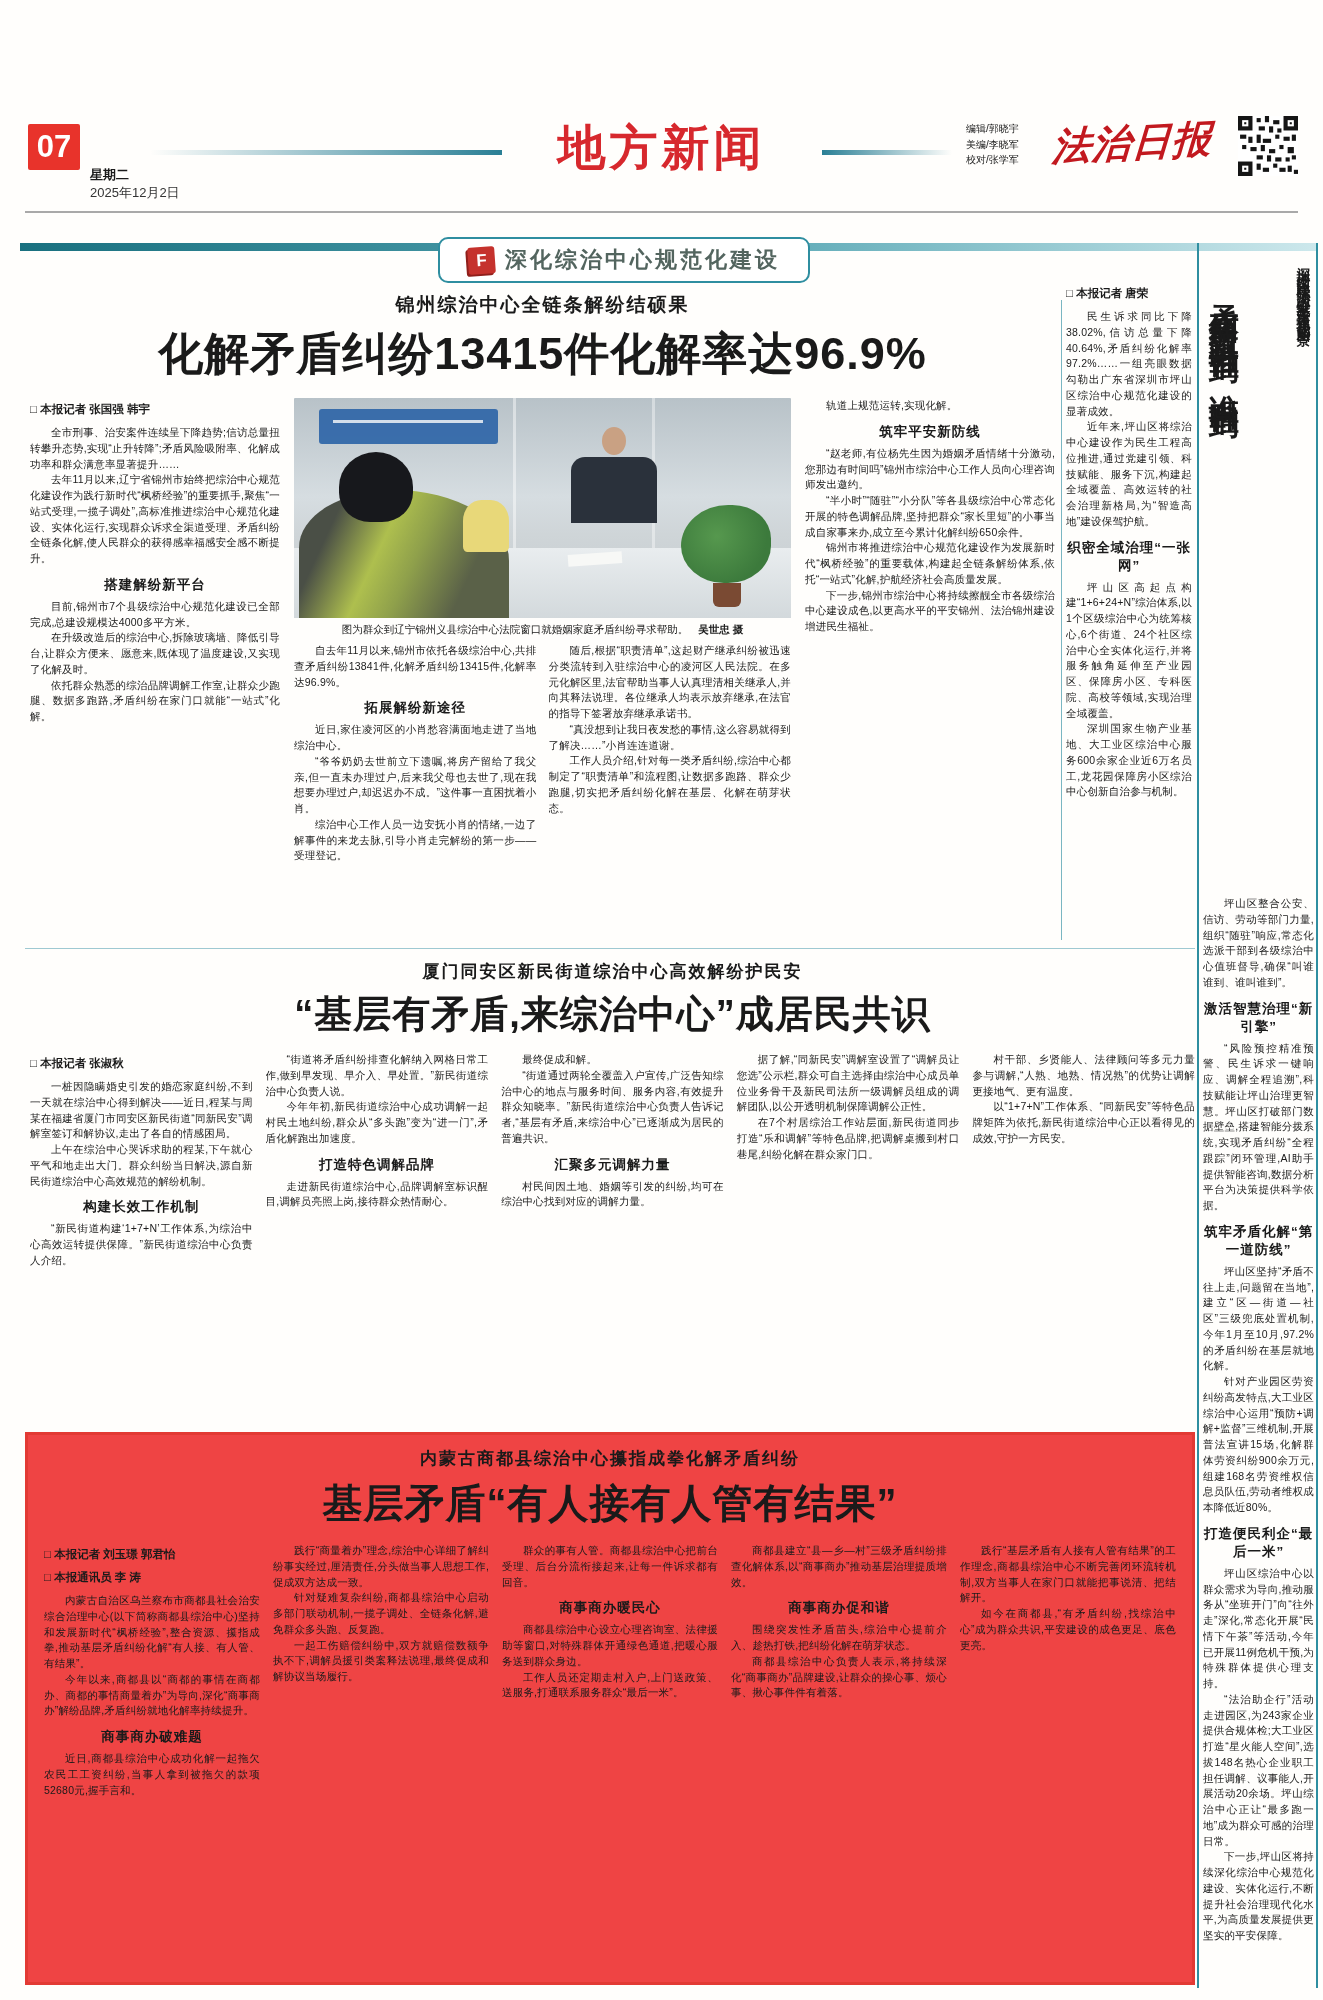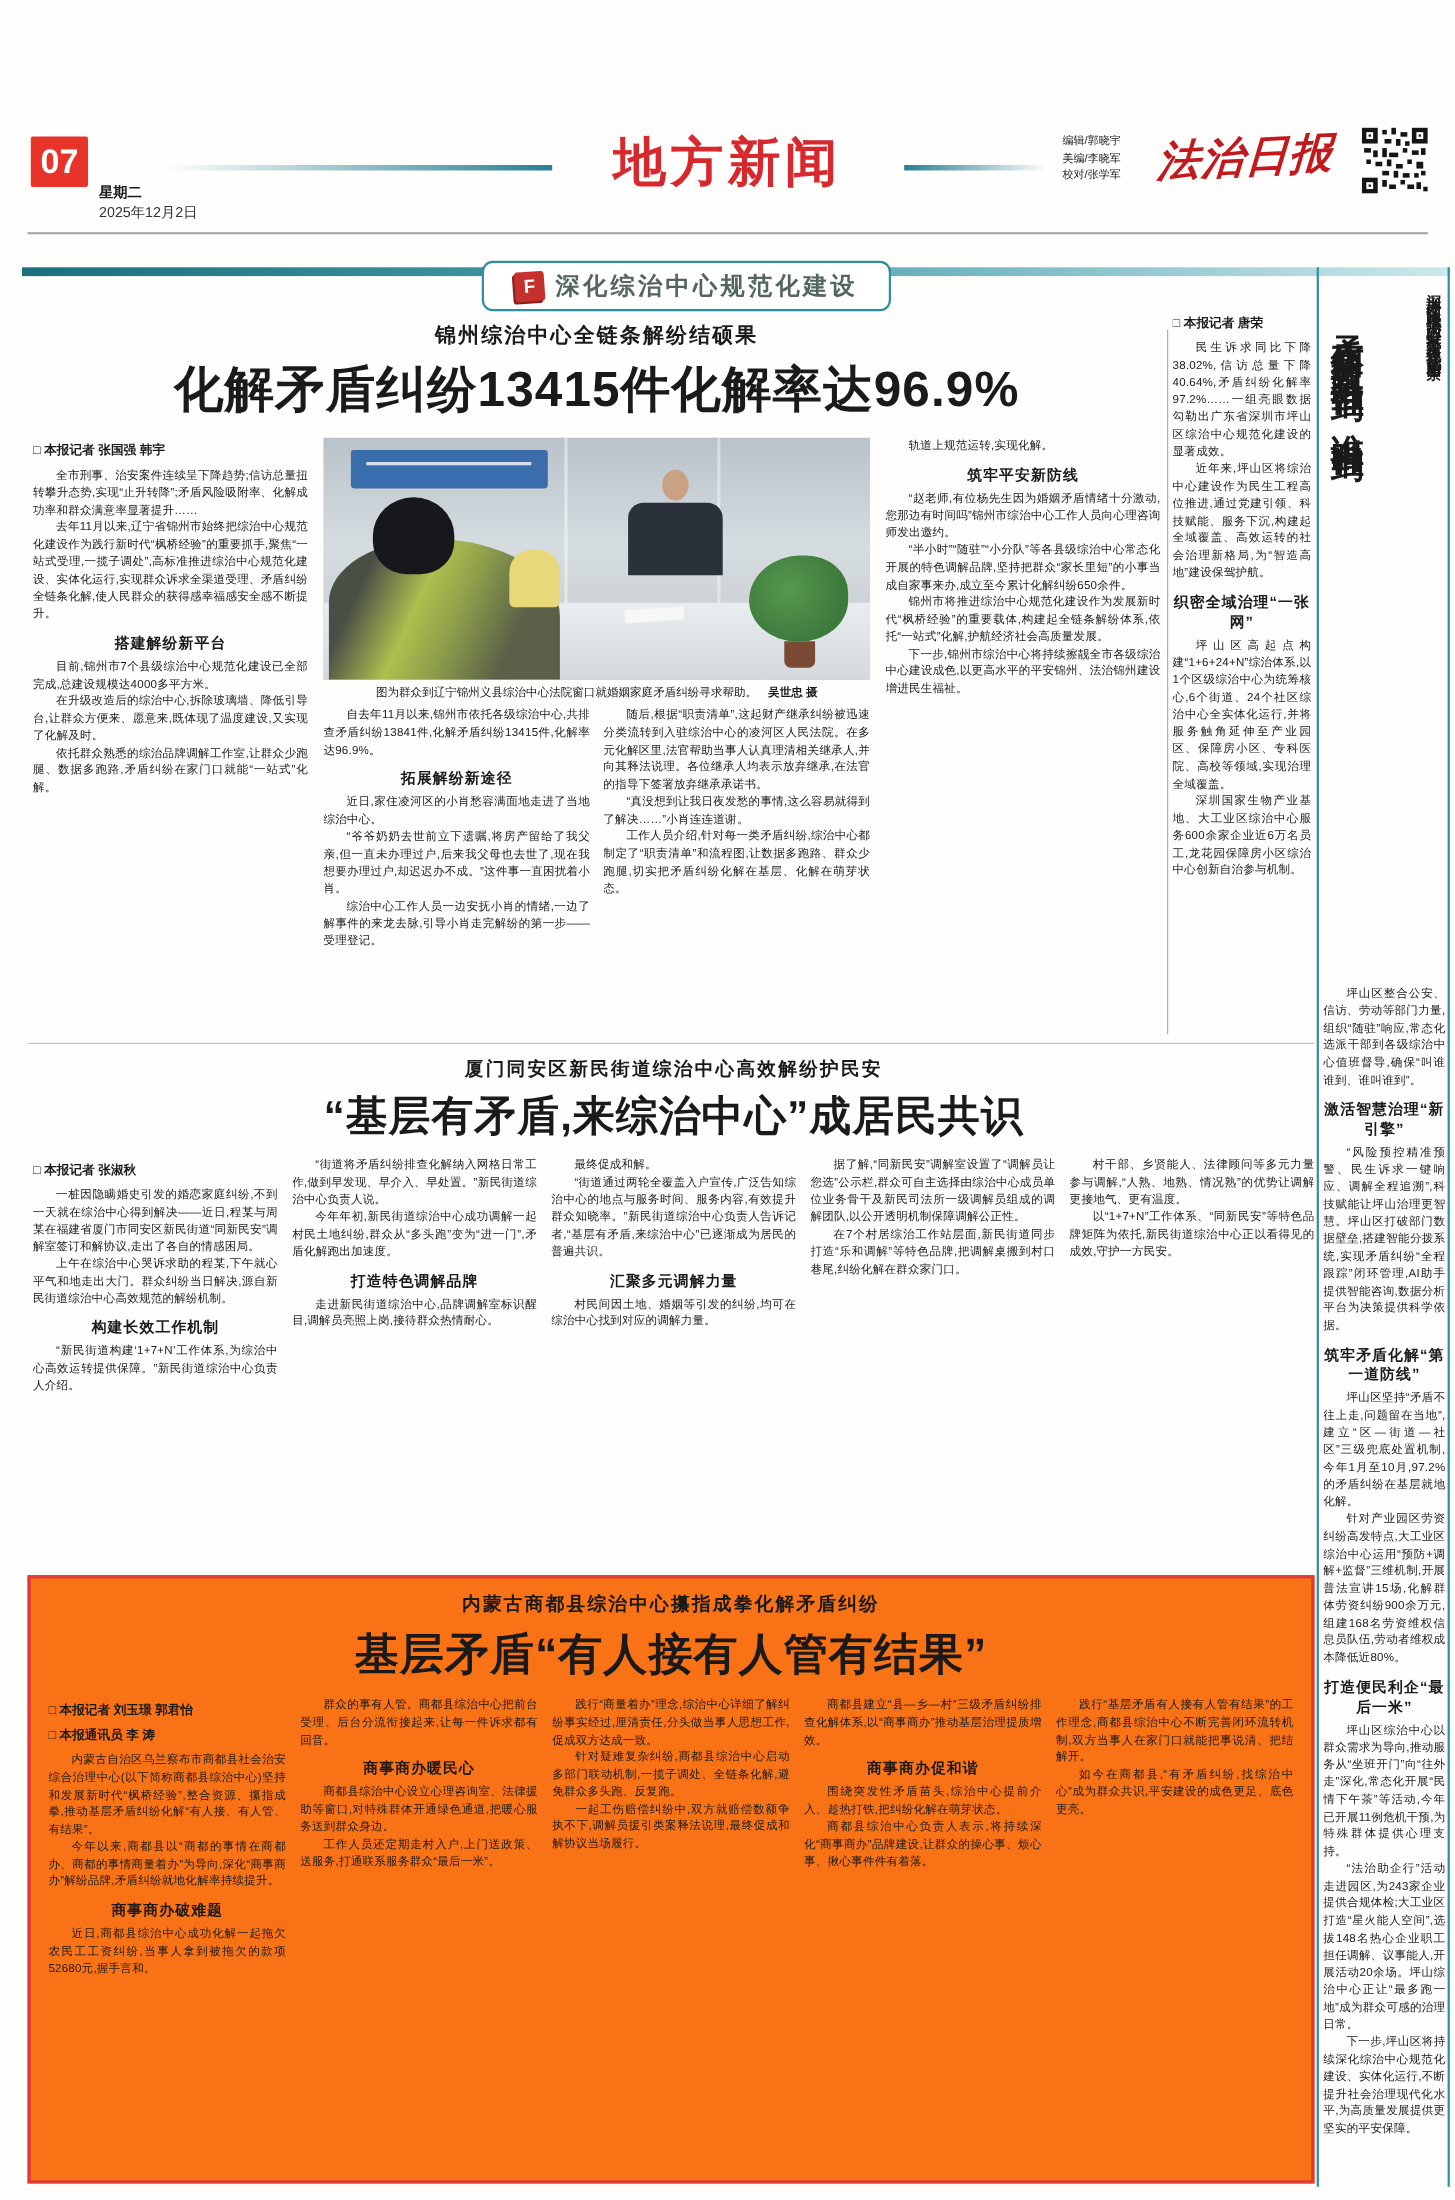--- a/index.html
+++ b/index.html
@@ -80,21 +80,21 @@
 
   
   .a2 { position:absolute; left:30px; top:960px; width:1165px; }
   .a2 .kicker { font-size:17px; }
   .a2 .headline { font-size:38px; }
   .a2-cols { display:flex; gap:13px; margin-top:12px; height:355px; }
   .a2-cols .col { flex:1; }
 
   
   .a3 { position:absolute; left:25px; top:1432px; width:1170px; height:553px; border:3px solid #e23a34;
-        padding:12px 16px; background:#f97316; }
+        padding:12px 16px; background:#ef4444; }
   .a3 .kicker { font-size:17px; }
   .a3 .headline { font-size:40px; }
   .a3-cols { display:flex; gap:13px; margin-top:12px; height:428px; }
   .a3-cols .col { flex:1; }
 
   
   .colA { position:absolute; left:1066px; top:282px; width:126px; height:655px; overflow:hidden; }
   .colA .para { font-size:10.5px; }
   .stripB { position:absolute; left:1203px; top:252px; width:111px; height:1736px; }
   .vblock { position:relative; height:622px; }
@@ -279,29 +279,29 @@
     <div class="a3-cols">
       <div class="col">
           <div class="byline">□ 本报记者 刘玉璟 郭君怡</div>
           <div class="byline">□ 本报通讯员 李 涛</div>
           <p class="para">内蒙古自治区乌兰察布市商都县社会治安综合治理中心(以下简称商都县综治中心)坚持和发展新时代“枫桥经验”,整合资源、攥指成拳,推动基层矛盾纠纷化解“有人接、有人管、有结果”。</p>
           <p class="para">今年以来,商都县以“商都的事情在商都办、商都的事情商量着办”为导向,深化“商事商办”解纷品牌,矛盾纠纷就地化解率持续提升。</p>
           <div class="sec-h">商事商办破难题</div>
           <p class="para">近日,商都县综治中心成功化解一起拖欠农民工工资纠纷,当事人拿到被拖欠的款项52680元,握手言和。</p>
         </div>
       <div class="col">
+          <p class="para">践行“商量着办”理念,综治中心详细了解纠纷事实经过,厘清责任,分头做当事人思想工作,促成双方达成一致。</p>
+          <p class="para">针对疑难复杂纠纷,商都县综治中心启动多部门联动机制,一揽子调处、全链条化解,避免群众多头跑、反复跑。</p>
+          <p class="para">一起工伤赔偿纠纷中,双方就赔偿数额争执不下,调解员援引类案释法说理,最终促成和解协议当场履行。</p>
+        </div>
+      <div class="col">
           <p class="para">群众的事有人管。商都县综治中心把前台受理、后台分流衔接起来,让每一件诉求都有回音。</p>
           <div class="sec-h">商事商办暖民心</div>
           <p class="para">商都县综治中心设立心理咨询室、法律援助等窗口,对特殊群体开通绿色通道,把暖心服务送到群众身边。</p>
           <p class="para">工作人员还定期走村入户,上门送政策、送服务,打通联系服务群众“最后一米”。</p>
-        </div>
-      <div class="col">
-          <p class="para">践行“商量着办”理念,综治中心详细了解纠纷事实经过,厘清责任,分头做当事人思想工作,促成双方达成一致。</p>
-          <p class="para">针对疑难复杂纠纷,商都县综治中心启动多部门联动机制,一揽子调处、全链条化解,避免群众多头跑、反复跑。</p>
-          <p class="para">一起工伤赔偿纠纷中,双方就赔偿数额争执不下,调解员援引类案释法说理,最终促成和解协议当场履行。</p>
         </div>
       <div class="col">
           <p class="para">商都县建立“县—乡—村”三级矛盾纠纷排查化解体系,以“商事商办”推动基层治理提质增效。</p>
           <div class="sec-h">商事商办促和谐</div>
           <p class="para">围绕突发性矛盾苗头,综治中心提前介入、趁热打铁,把纠纷化解在萌芽状态。</p>
           <p class="para">商都县综治中心负责人表示,将持续深化“商事商办”品牌建设,让群众的操心事、烦心事、揪心事件件有着落。</p>
         </div>
       <div class="col">
           <p class="para">践行“基层矛盾有人接有人管有结果”的工作理念,商都县综治中心不断完善闭环流转机制,双方当事人在家门口就能把事说清、把结解开。</p>
           <p class="para">如今在商都县,“有矛盾纠纷,找综治中心”成为群众共识,平安建设的成色更足、底色更亮。</p>

